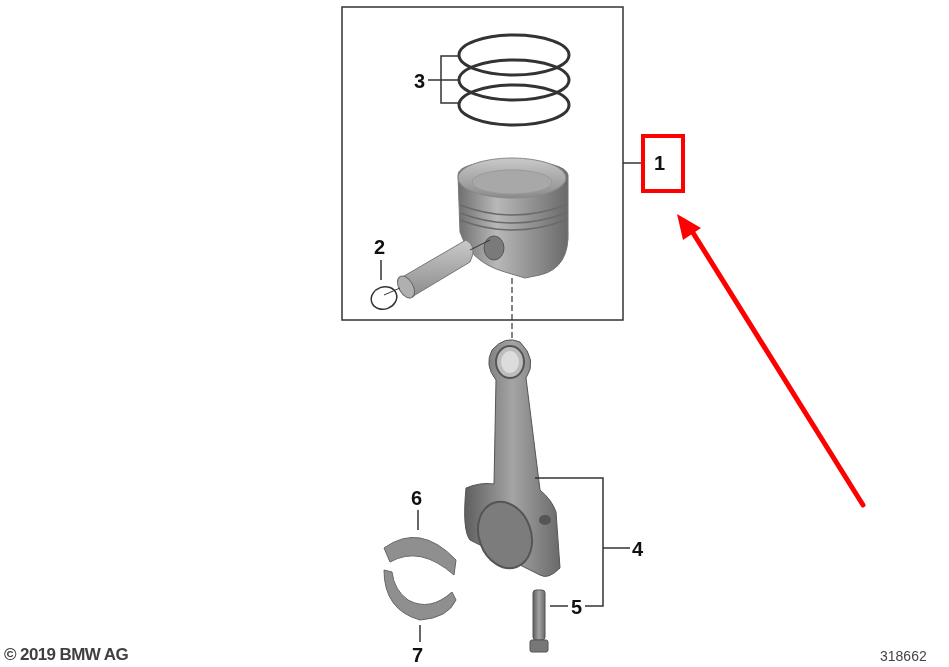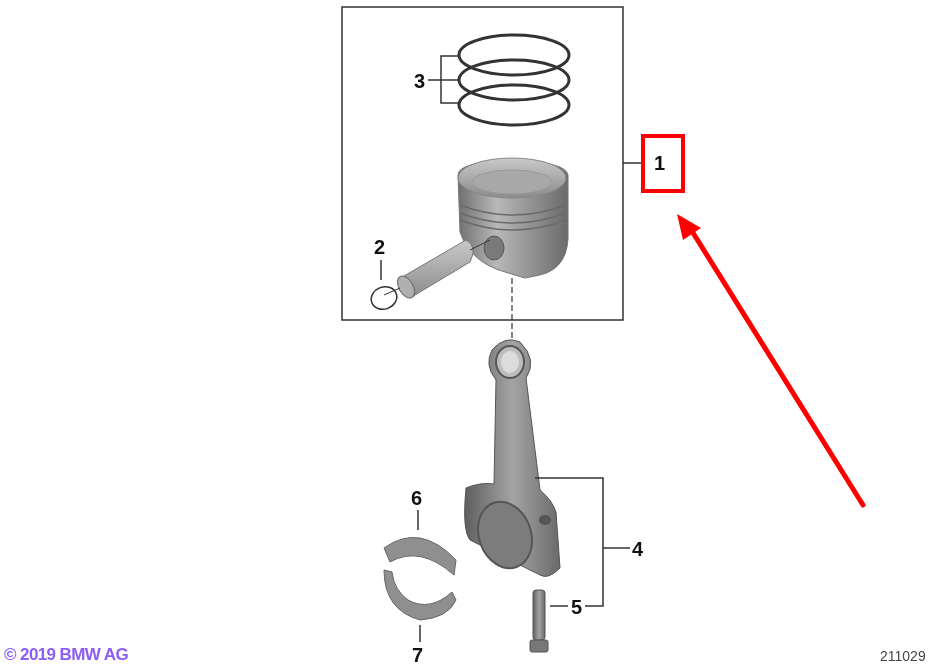--- a/index.html
+++ b/index.html
@@ -2,21 +2,21 @@
 <html><head>
 <meta charset="utf-8">
 <style>
   html, body { margin: 0; padding: 0; background: #ffffff; }
   body { width: 949px; height: 667px; position: relative; overflow: hidden;
          font-family: "Liberation Sans", sans-serif; }
   #diagram { position: absolute; left: 0; top: 0; width: 949px; height: 667px; }
   .callout { position: absolute; font-family: "Liberation Sans", sans-serif;
              font-weight: bold; font-size: 20px; color: #111; line-height: 1; }
   .footer-left { position: absolute; left: 4px; top: 645px; font-family: "Liberation Sans", sans-serif;
-                 font-weight: bold; font-size: 17px; color: #8b5cf6; letter-spacing: -0.6px; }
+                 font-weight: bold; font-size: 17px; color: #404040; letter-spacing: -0.6px; }
   .footer-right { position: absolute; left: 880px; top: 648px; font-family: "Liberation Sans", sans-serif;
                   font-size: 14px; color: #444; }
   .highlight-box { position: absolute; left: 641px; top: 134px; width: 36px; height: 51px;
                    border: 4px solid #ff0000; box-sizing: content-box; }
 </style>
 </head>
 <body>
 
 <svg id="diagram" viewBox="0 0 949 667" xmlns="http://www.w3.org/2000/svg">
   <defs>
@@ -112,13 +112,13 @@
 <div class="callout" style="left:654px; top:153px;">1</div>
 <div class="highlight-box"></div>
 <div class="callout" style="left:374px; top:237px;">2</div>
 <div class="callout" style="left:414px; top:71px;">3</div>
 <div class="callout" style="left:632px; top:539px;">4</div>
 <div class="callout" style="left:571px; top:597px;">5</div>
 <div class="callout" style="left:411px; top:488px;">6</div>
 <div class="callout" style="left:412px; top:645px;">7</div>
 
 <div class="footer-left">© 2019 BMW AG</div>
-<div class="footer-right">211029</div>
+<div class="footer-right">318662</div>
 
 </body></html>

